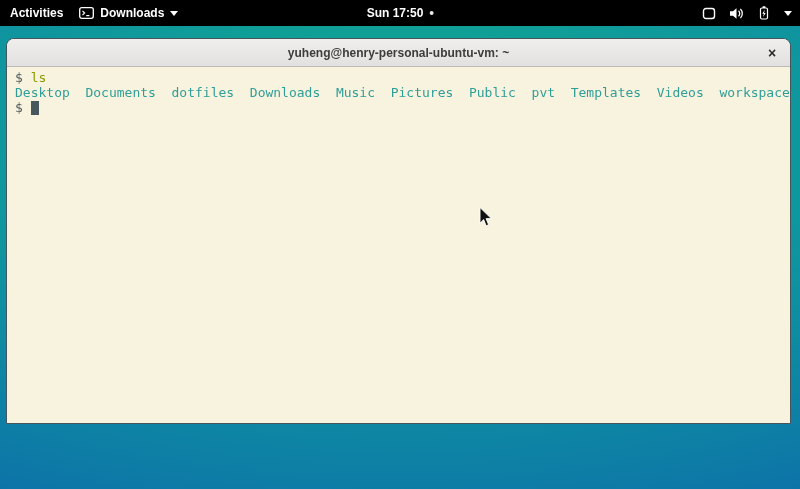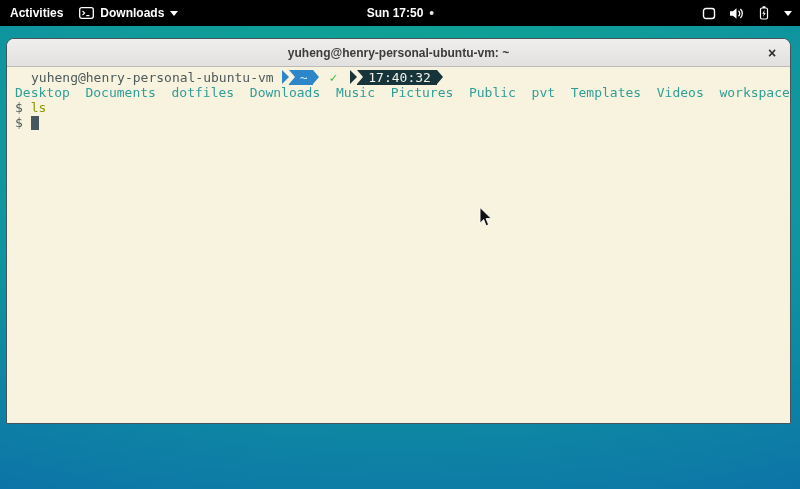--- a/index.html
+++ b/index.html
@@ -124,25 +124,24 @@
   </div>
 </div>
 
 <div class="term-window">
   <div class="titlebar">
     <span>yuheng@henry-personal-ubuntu-vm: ~</span>
     <span class="close-btn">×</span>
   </div>
   <div class="term-body">
 
-    <pre class="tline indent2"><span>yuheng@henry-personal-ubuntu-vm</span><span class="pl-arrow blue"></span><span class="plseg seg-blue">~</span><span class="check">✓</span><span class="pl-arrow dark"></span><span class="plseg seg-dark">17:40:32</span></pre>
+
+    <pre class="tline"><span>$</span> <span class="cmd">ls</span></pre>
 
     <pre class="tline dirs">Desktop  Documents  dotfiles  Downloads  Music  Pictures  Public  pvt  Templates  Videos  workspace</pre>
-
-    <pre class="tline"><span>$</span> <span class="cmd">ls</span></pre>
 
 
     <pre class="tline"><span>$</span> <span class="block-cursor"></span></pre>
 
   </div>
 </div>
 
 <span class="mouse-cursor">
   <svg width="14" height="21" viewBox="0 0 14 21">
     <path d="M1,0.5 L1,16.2 L4.7,12.6 L7.1,18.8 L9.6,17.7 L7.1,11.6 L12.3,11.6 Z" fill="#101010" stroke="#fff" stroke-width="0.9"></path>

